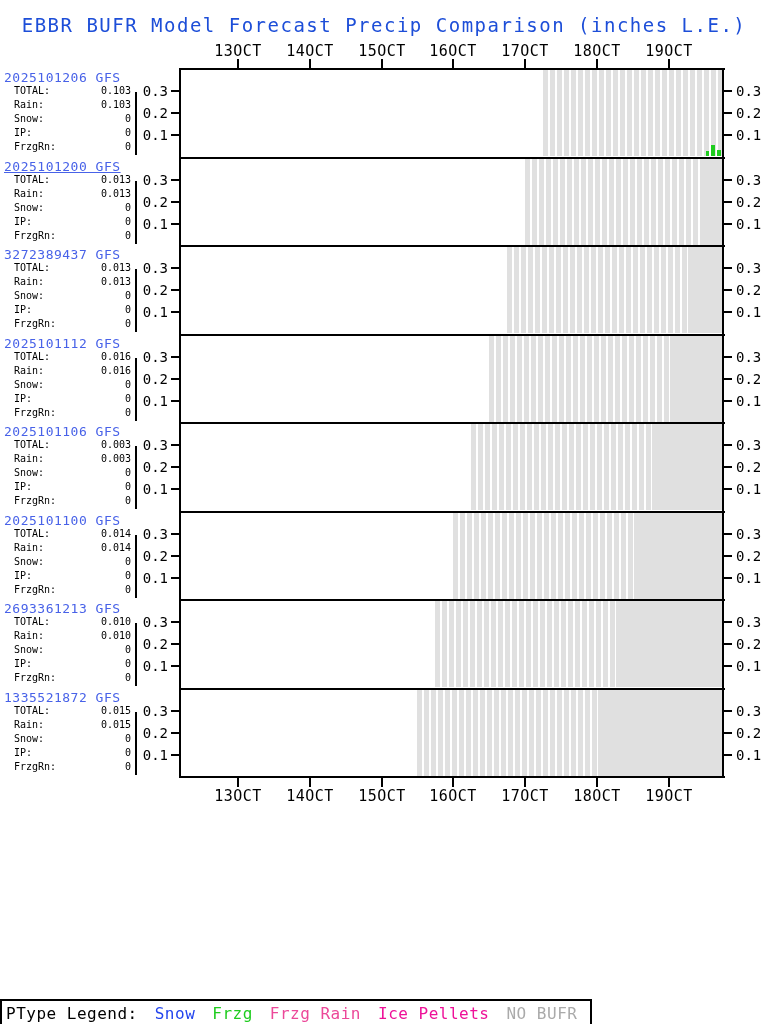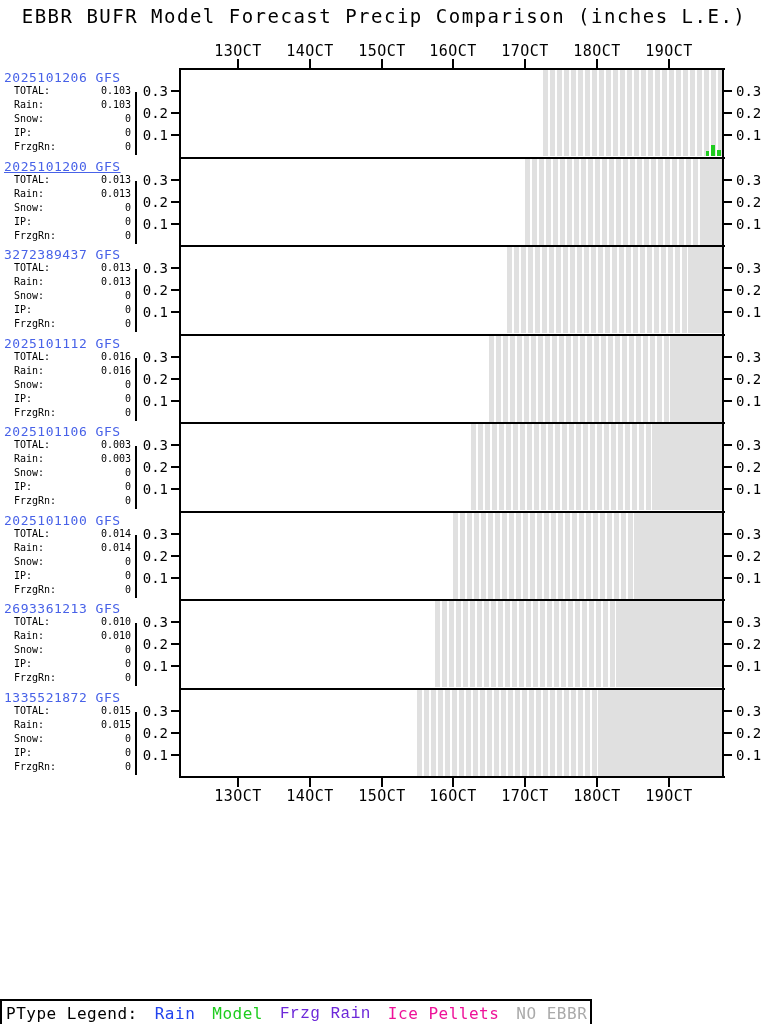--- a/index.html
+++ b/index.html
@@ -32,21 +32,21 @@
   #legendbox{position:absolute;left:0;top:999px;width:588px;height:25px;border:2px solid #000;
              background:#fff;display:flex;align-items:center;font-size:16px;white-space:nowrap;z-index:6;}
   #legendbox .ltitle{margin-left:4px;letter-spacing:0.5px;}
   #legendbox .litem{margin-left:17px;letter-spacing:0.5px;}
   #watermark{position:absolute;left:594px;top:1002px;font-size:16px;letter-spacing:0;white-space:nowrap;}
 </style>
 </head>
 <body>
 
 <div id="page">
-  <div id="title" style="color: #000000;">EBBR BUFR Model Forecast Precip Comparison (inches L.E.)</div>
+  <div id="title" style="color: #1d4ed8; margin-top: 9px;">EBBR BUFR Model Forecast Precip Comparison (inches L.E.)</div>
   <div id="top-axis">
       <div class="xlabel" style="left: 202px; top: 42px;">13OCT</div>
       <div class="xtick" style="left: 237px; top: 59px;"></div>
       <div class="xlabel" style="left: 274px; top: 42px;">14OCT</div>
       <div class="xtick" style="left: 309px; top: 59px;"></div>
       <div class="xlabel" style="left: 346px; top: 42px;">15OCT</div>
       <div class="xtick" style="left: 381px; top: 59px;"></div>
       <div class="xlabel" style="left: 417px; top: 42px;">16OCT</div>
       <div class="xtick" style="left: 452px; top: 59px;"></div>
       <div class="xlabel" style="left: 489px; top: 42px;">17OCT</div>
@@ -422,19 +422,19 @@
       <div class="xtick" style="left: 524px; top: 778px;"></div>
       <div class="xlabel" style="left: 489px; top: 787px;">17OCT</div>
       <div class="xtick" style="left: 596px; top: 778px;"></div>
       <div class="xlabel" style="left: 561px; top: 787px;">18OCT</div>
       <div class="xtick" style="left: 668px; top: 778px;"></div>
       <div class="xlabel" style="left: 633px; top: 787px;">19OCT</div>
     </div>
 
   <div id="legendbox">
     <span class="ltitle">PType Legend:</span>
-  <span class="litem" style="color: rgb(34, 68, 238);">Rain</span>
-      <span class="litem" style="color: rgb(30, 204, 30);">Model</span>
-      <span class="litem" style="color: #6d28d9; font-family: Liberation Mono, monospace;">Frzg Rain</span>
+  <span class="litem" style="color: rgb(34, 68, 238);">Snow</span>
+      <span class="litem" style="color: rgb(30, 204, 30);">Frzg</span>
+      <span class="litem" style="color: #ec4899;">Frzg Rain</span>
       <span class="litem" style="color: rgb(238, 17, 153);">Ice Pellets</span>
-      <span class="litem" style="color: rgb(170, 170, 170);">NO EBBR</span>
+      <span class="litem" style="color: rgb(170, 170, 170);">NO BUFR</span>
     </div>
 </div>
 
 </body></html>

